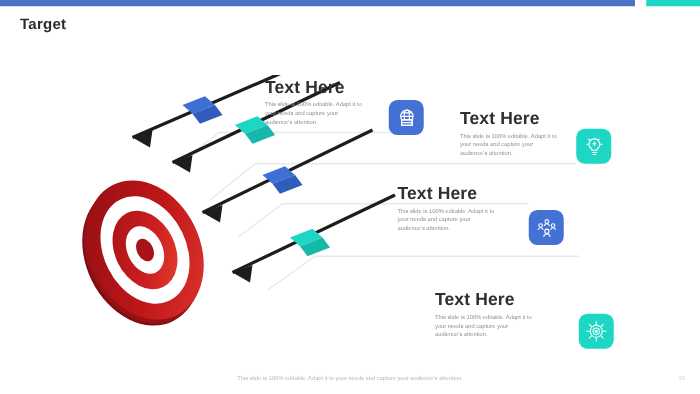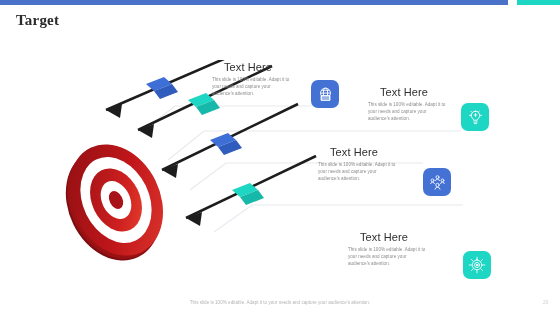--- a/index.html
+++ b/index.html
@@ -13,37 +13,36 @@
   .slide{position:absolute;inset:0;background:#fff;}
 
   
   .topbar{position:absolute;top:0;left:0;width:560px;height:5px;}
   .topbar .blue{position:absolute;left:0;top:0;width:508px;height:5px;background:#4a72c8;}
   .topbar .teal{position:absolute;left:517px;top:0;width:43px;height:5px;background:#1ed6c4;}
 
   
   .title{
     position:absolute;left:16px;top:12px;
-    font-size:15px;font-weight:bold;color:#2b2b2b;
+    font-size:12px;font-weight:bold;color:#2b2b2b;
     letter-spacing:.2px;
-    font-family:Liberation Serif, serif;
   }
 
   
   .connectors{position:absolute;left:0;top:0;width:560px;height:315px;pointer-events:none;}
 
   
   .target-wrap{position:absolute;left:52px;top:138px;width:130px;height:125px;}
   .arrows{position:absolute;left:60px;top:60px;width:260px;height:230px;}
 
   
   .block{position:absolute;}
   .block .head{
-    font-size:11px;font-weight:normal;color:#2f2f2f;
-    margin:0 0 3px 12px;letter-spacing:.1px;
+    font-size:14px;font-weight:bold;color:#2f2f2f;
+    margin:0 0 3px 0;letter-spacing:.1px;
   }
   .block .body{
     font-size:4.6px;color:#8d8d8d;line-height:1.55;
     width:78px;margin:0;
   }
   .b1{left:212px;top:61px;}
   .b2{left:368px;top:86px;}
   .b3{left:318px;top:146px;}
   .b4{left:348px;top:231px;}
 

